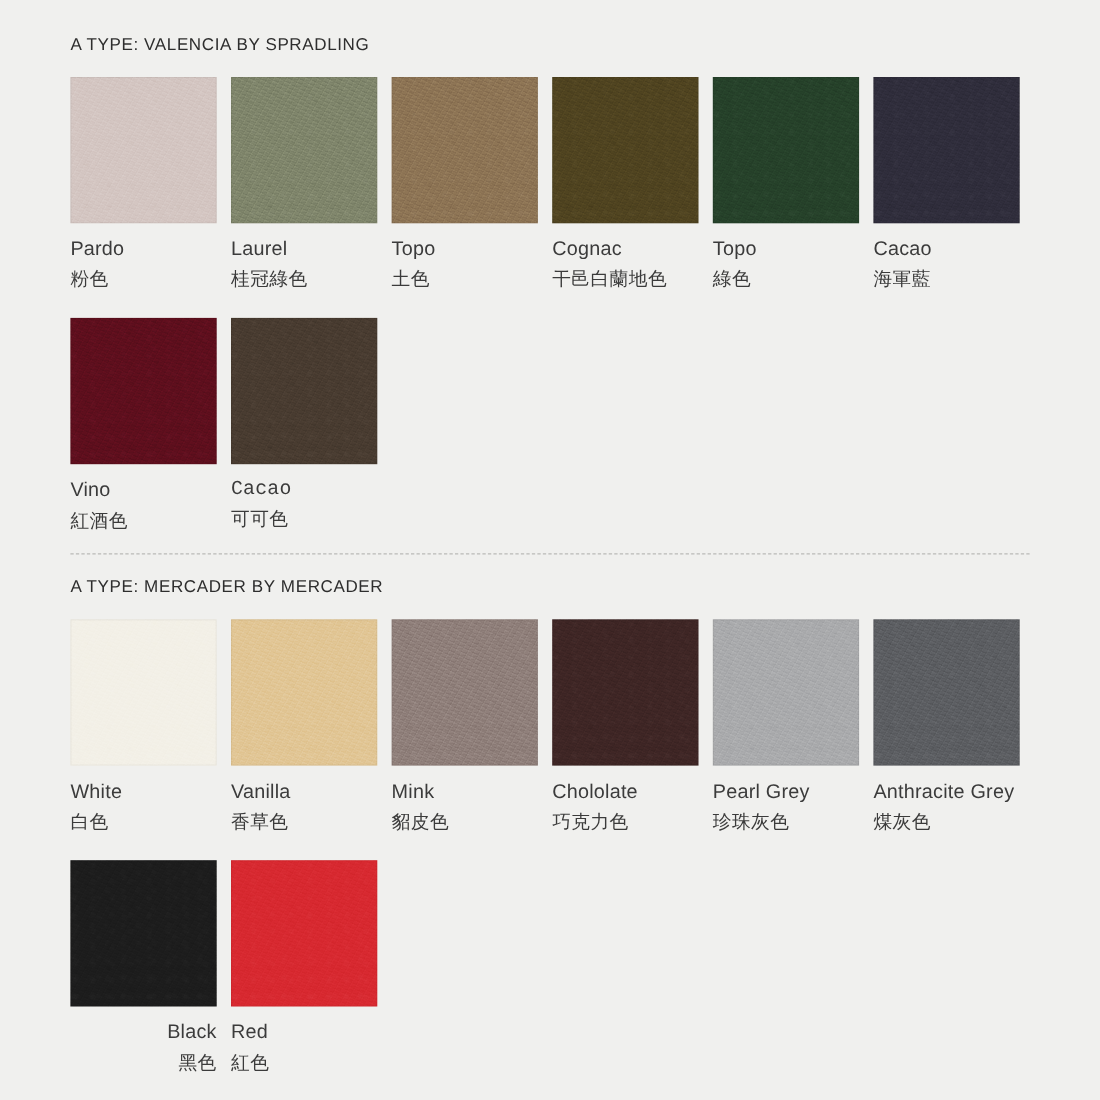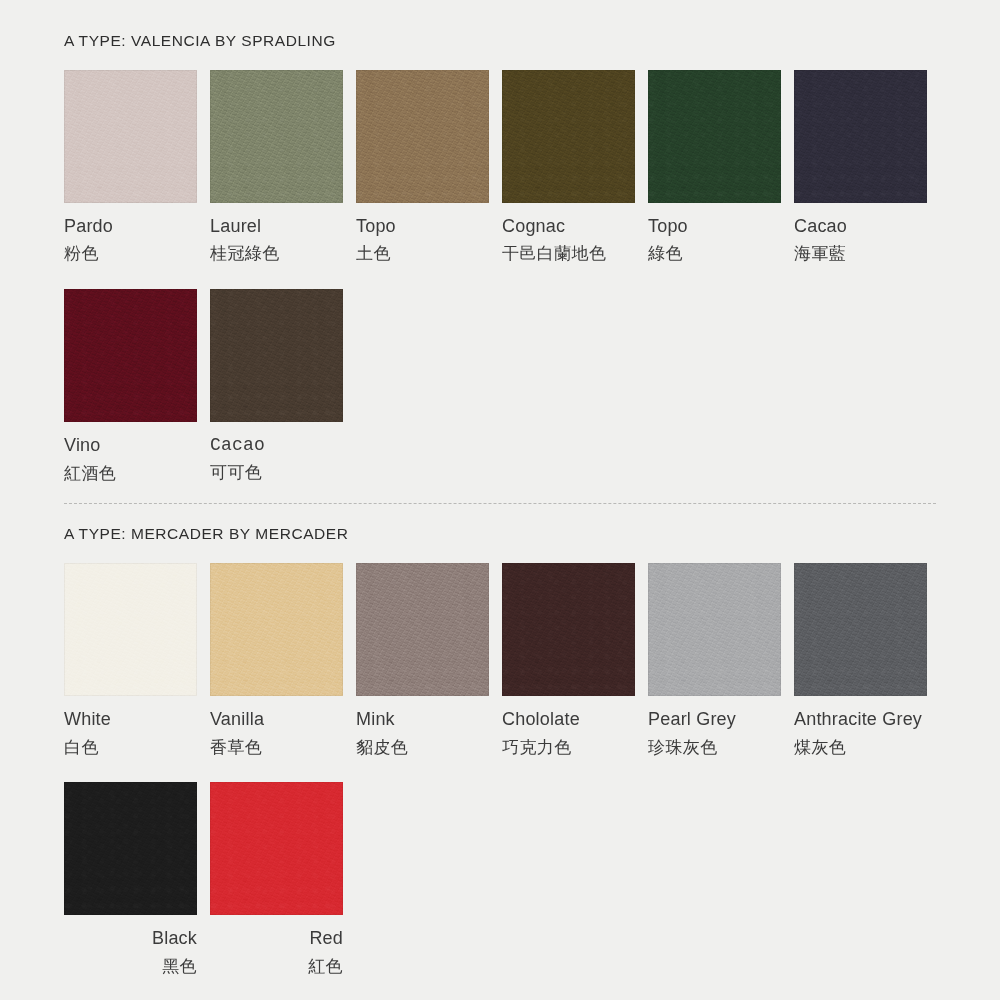--- a/index.html
+++ b/index.html
@@ -190,21 +190,21 @@
         <div class="swatch-cell">
           <div class="swatch-chip" style="background-color: rgb(90, 92, 96);"></div>
           <div class="swatch-name-en">Anthracite Grey</div>
           <div class="swatch-name-zh">煤灰色</div>
         </div>
         <div class="swatch-cell" style="margin-top: 25px; text-align: right;">
           <div class="swatch-chip" style="background-color: rgb(28, 28, 28);"></div>
           <div class="swatch-name-en">Black</div>
           <div class="swatch-name-zh">黑色</div>
         </div>
-        <div class="swatch-cell" style="margin-top: 25px; text-align: right;">
+        <div class="swatch-cell" style="margin-top: 25px;">
           <div class="swatch-chip" style="background-color: rgb(215, 40, 47);"></div>
           <div class="swatch-name-en">Red</div>
           <div class="swatch-name-zh">紅色</div>
         </div>
       </div>
   </div>
 
 </div>
 
 </body></html>

